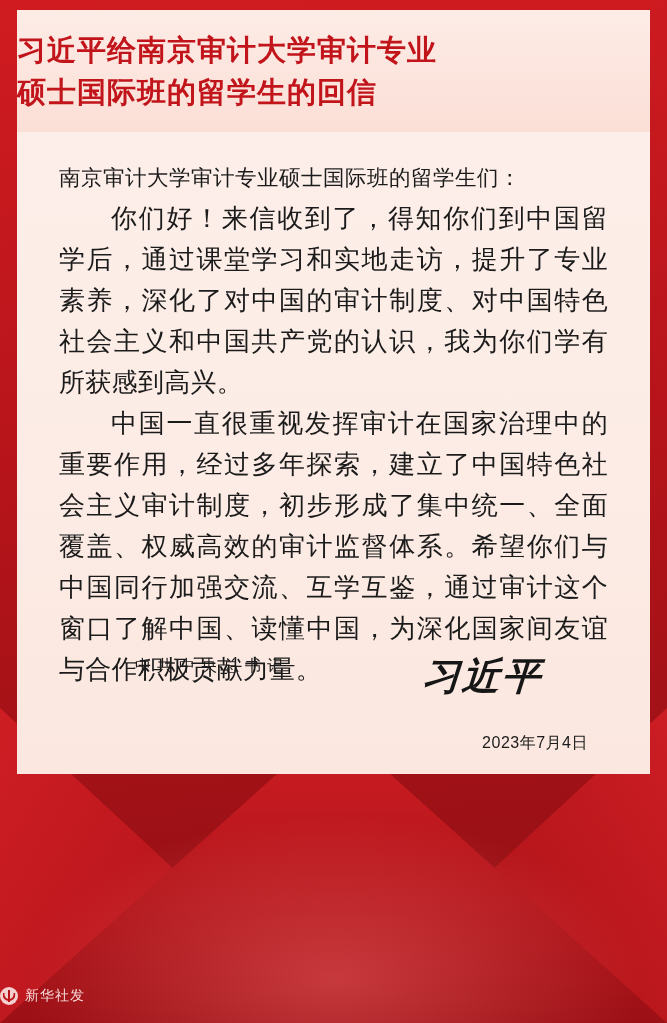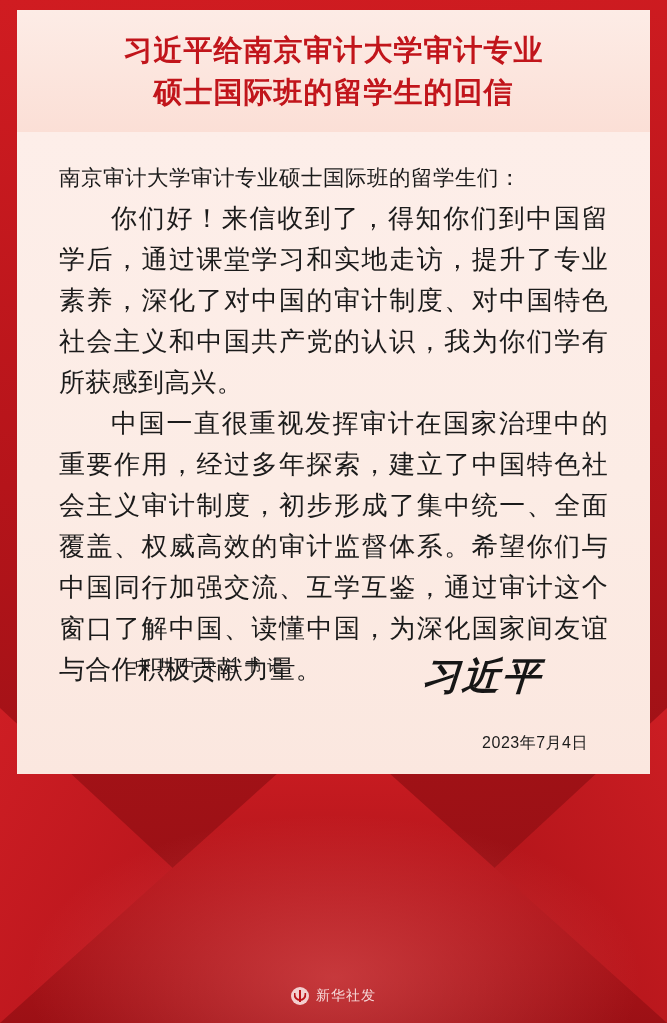--- a/index.html
+++ b/index.html
@@ -66,21 +66,21 @@
   
   .header {
     position: absolute;
     left: 17px;
     top: 10px;
     width: 633px;
     height: 122px;
     background: linear-gradient(180deg, #fdece6 0%, #fbdfd6 100%);
     display: flex;
     flex-direction: column;
-    align-items: center;
+    align-items: flex-start;
     justify-content: center;
     box-sizing: border-box;
   }
   .header-line {
     color: #c1151b;
     font-size: 29px;
     font-weight: bold;
     letter-spacing: 1px;
     line-height: 42px;
     white-space: nowrap;
@@ -158,21 +158,20 @@
   }
 
   
   .footer {
     position: absolute;
     left: 0;
     bottom: 18px;
     width: 667px;
     display: flex;
     align-items: center;
-    justify-content: center;
     gap: 7px;
   }
   .footer-mark {
     width: 18px;
     height: 18px;
     border-radius: 50%;
     background: #f3cfcf;
     position: relative;
     display: inline-block;
   }

